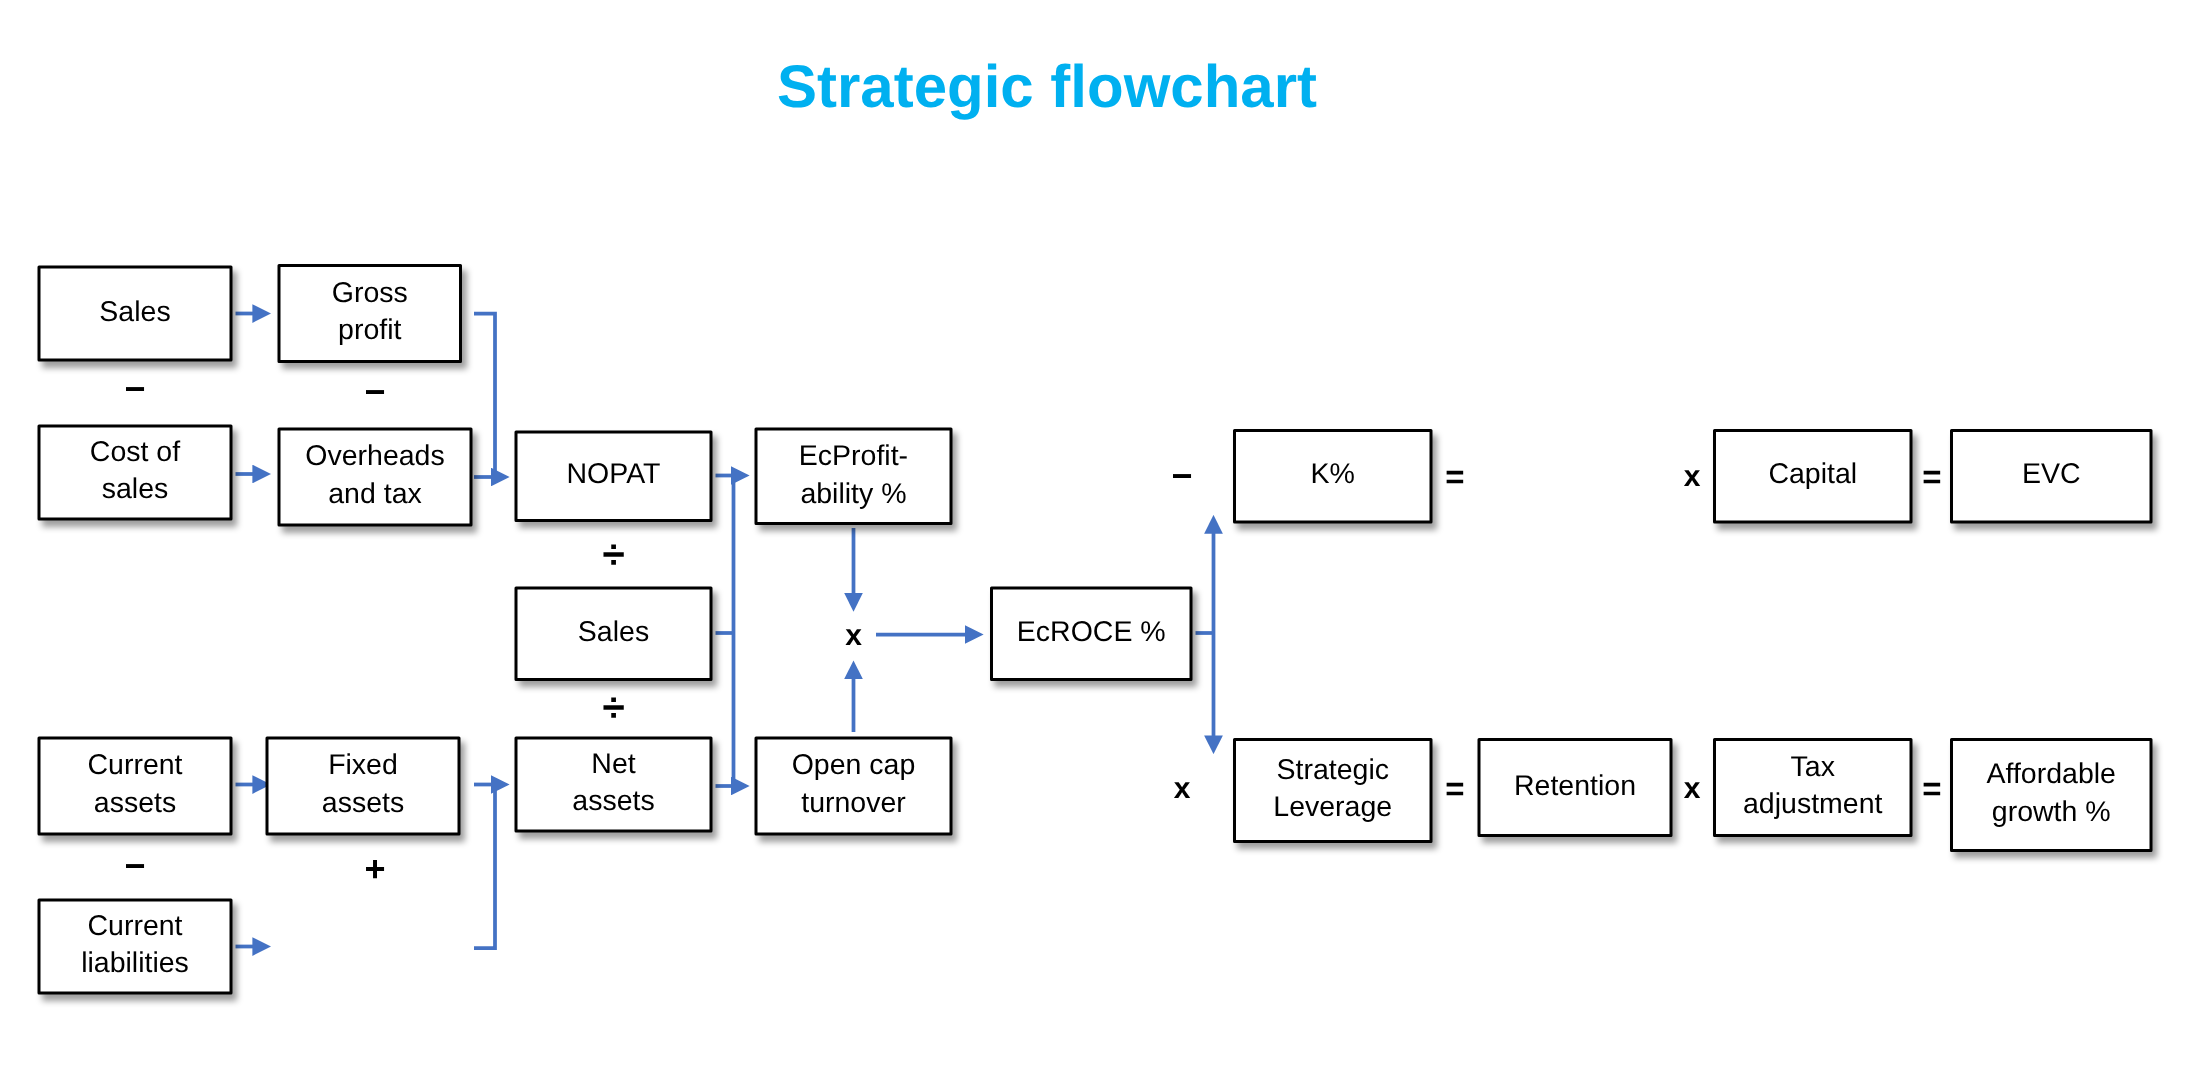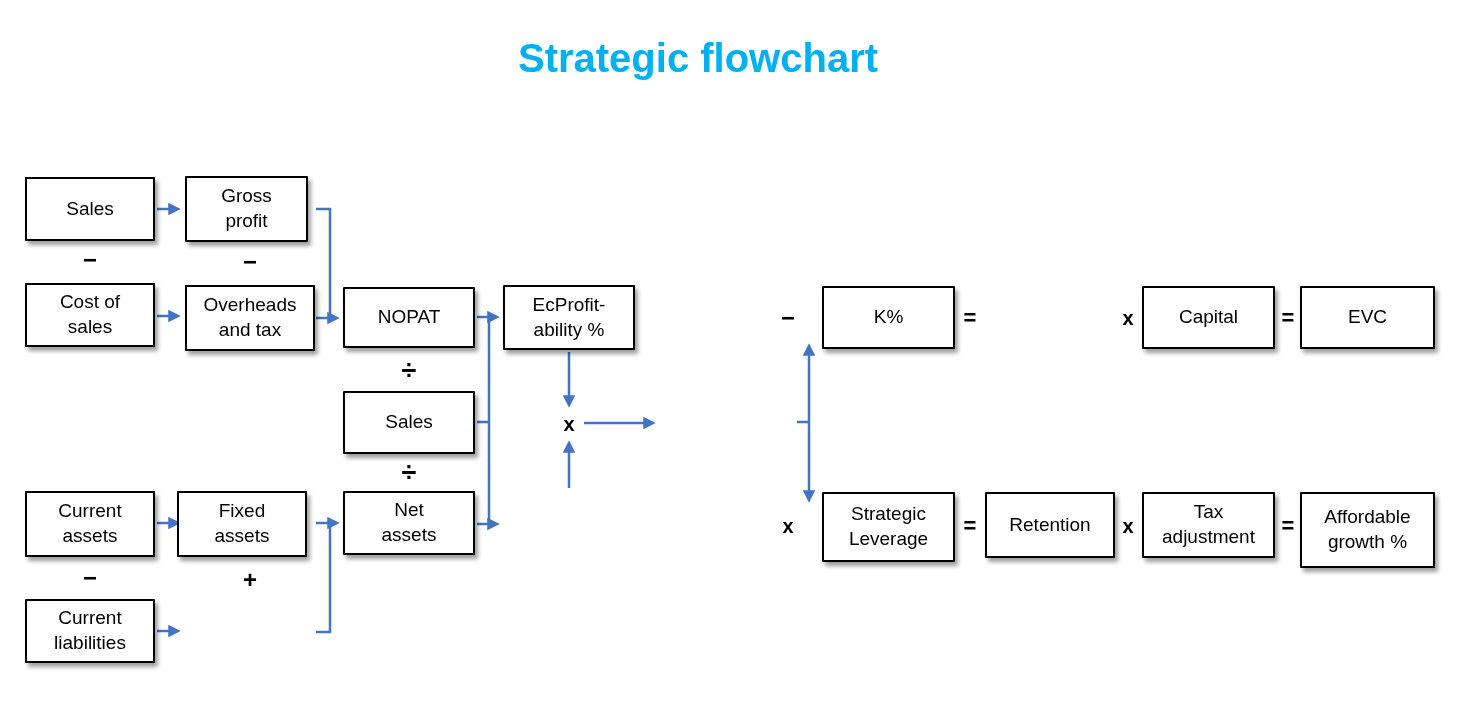--- a/index.html
+++ b/index.html
@@ -74,20 +74,23 @@
   <div class="node" style="left:185px;top:285px;width:130px;height:66px">Overheads
 and tax</div>
   <div class="node" style="left:25px;top:283px;width:130px;height:64px">Cost of
 sales</div>
   <div class="node" style="left:503px;top:285px;width:132px;height:65px">EcProfit-
 ability %</div>
   <div class="node" style="left:343px;top:287px;width:132px;height:61px">NOPAT</div>
   <div class="node" style="left:343px;top:391px;width:132px;height:63px">Sales</div>
   <div class="node" style="left:343px;top:491px;width:132px;height:64px">Net
 assets</div>
+  <div class="node" style="left:503px;top:491px;width:132px;height:66px">Open cap
+turnover</div>
+  <div class="node" style="left:660px;top:391px;width:135px;height:63px">EcROCE %</div>
   <div class="node" style="left:25px;top:491px;width:130px;height:66px">Current
 assets</div>
   <div class="node" style="left:177px;top:491px;width:130px;height:66px">Fixed
 assets</div>
   <div class="node" style="left:25px;top:599px;width:130px;height:64px">Current
 liabilities</div>
 
   <div class="node" style="left:822px;top:286px;width:133px;height:63px">K%</div>
   <div class="node" style="left:1142px;top:286px;width:133px;height:63px">Capital</div>
   <div class="node" style="left:1300px;top:286px;width:135px;height:63px">EVC</div>

